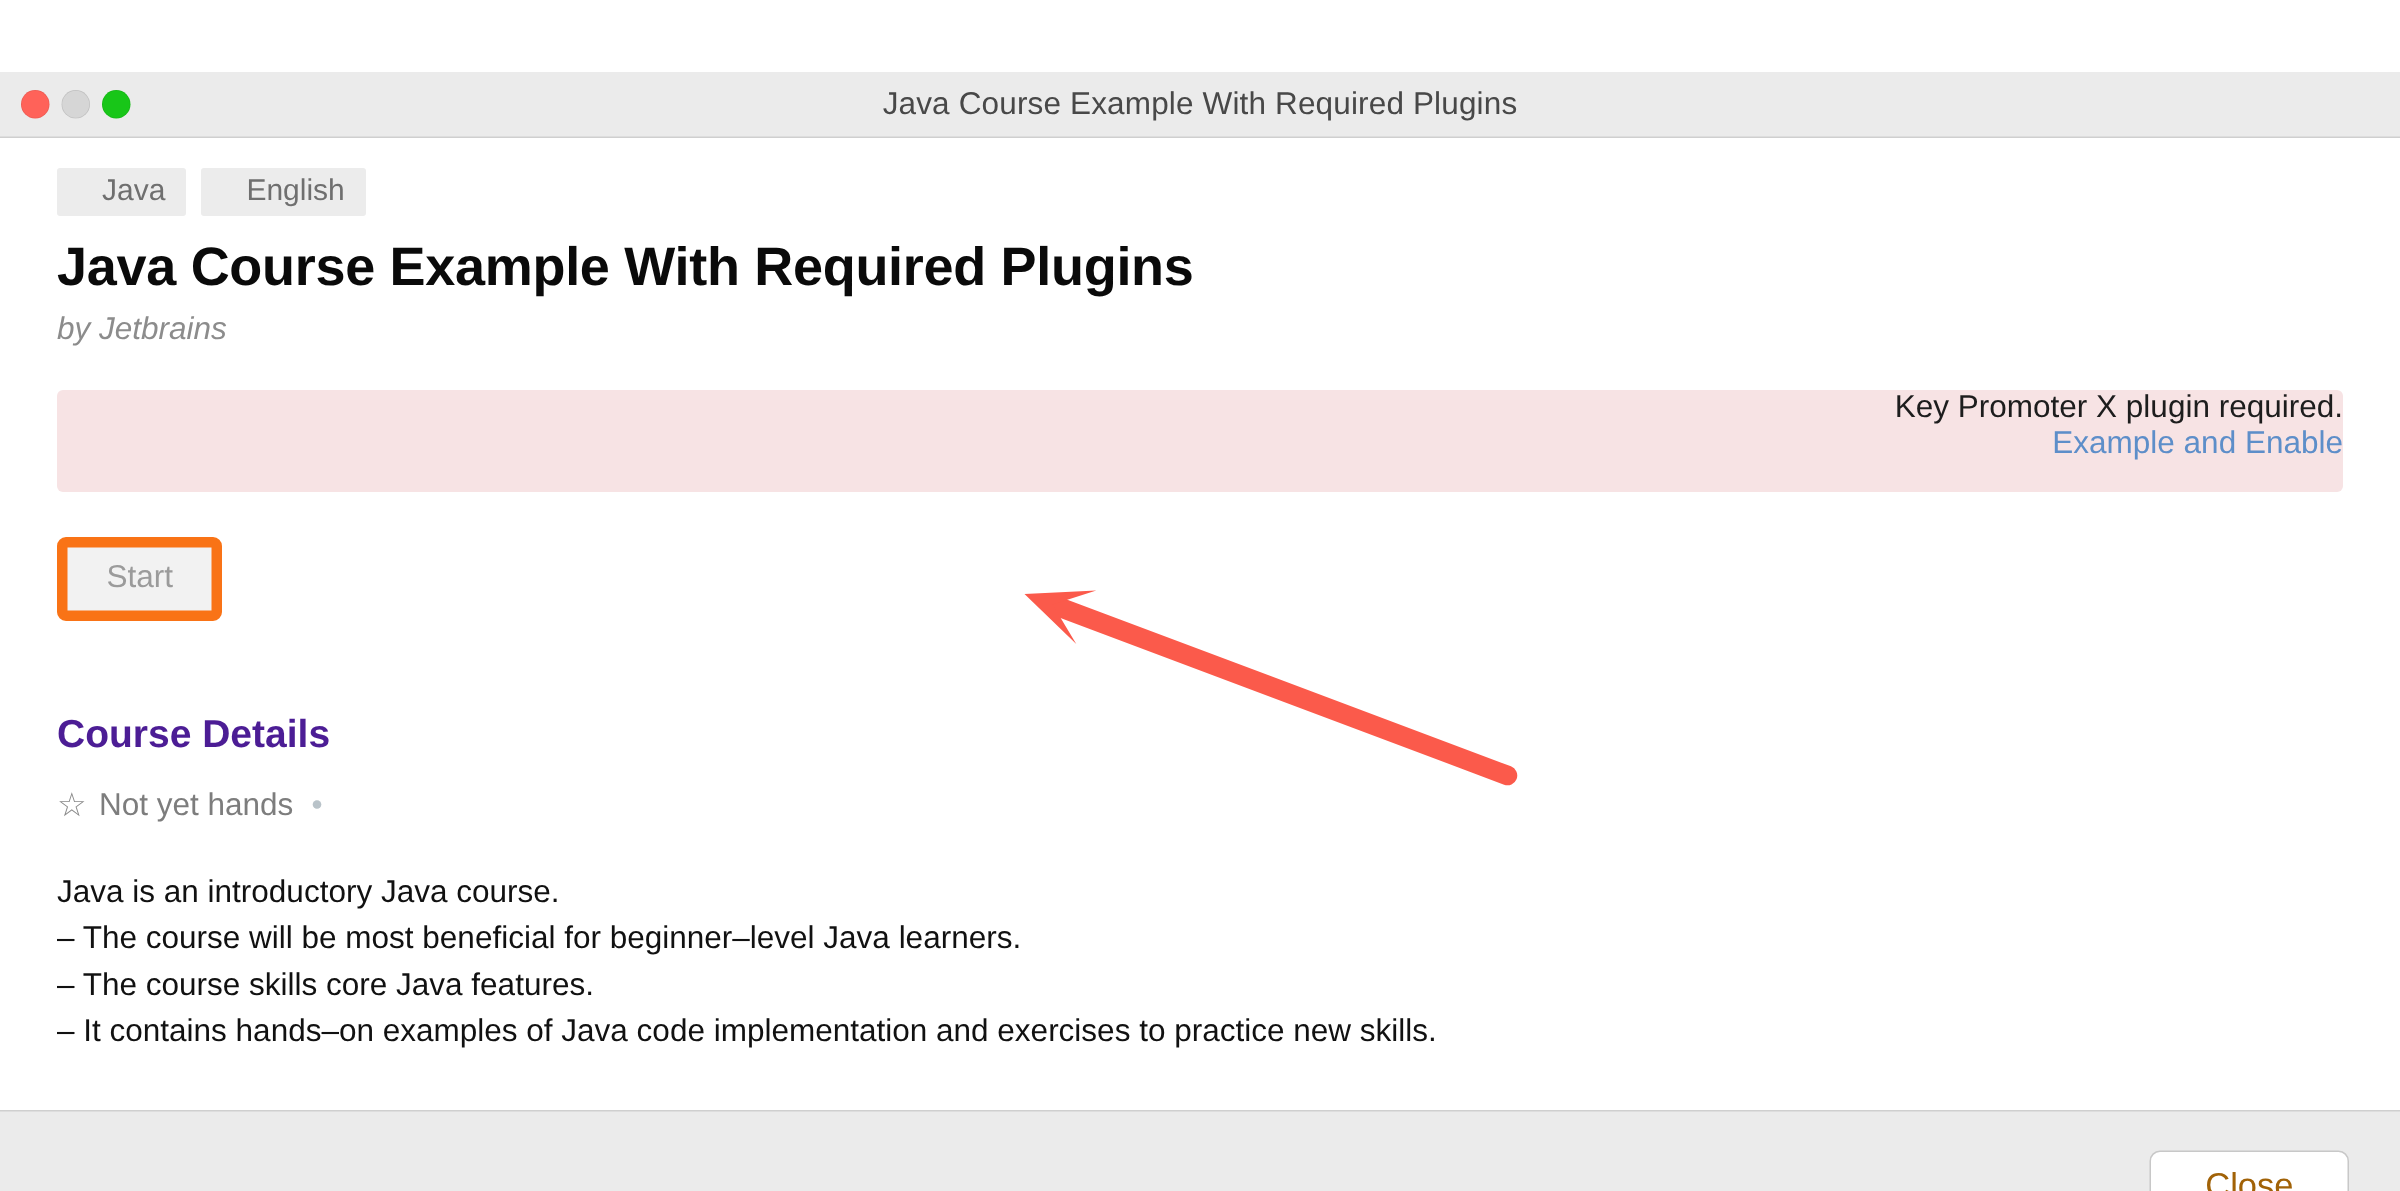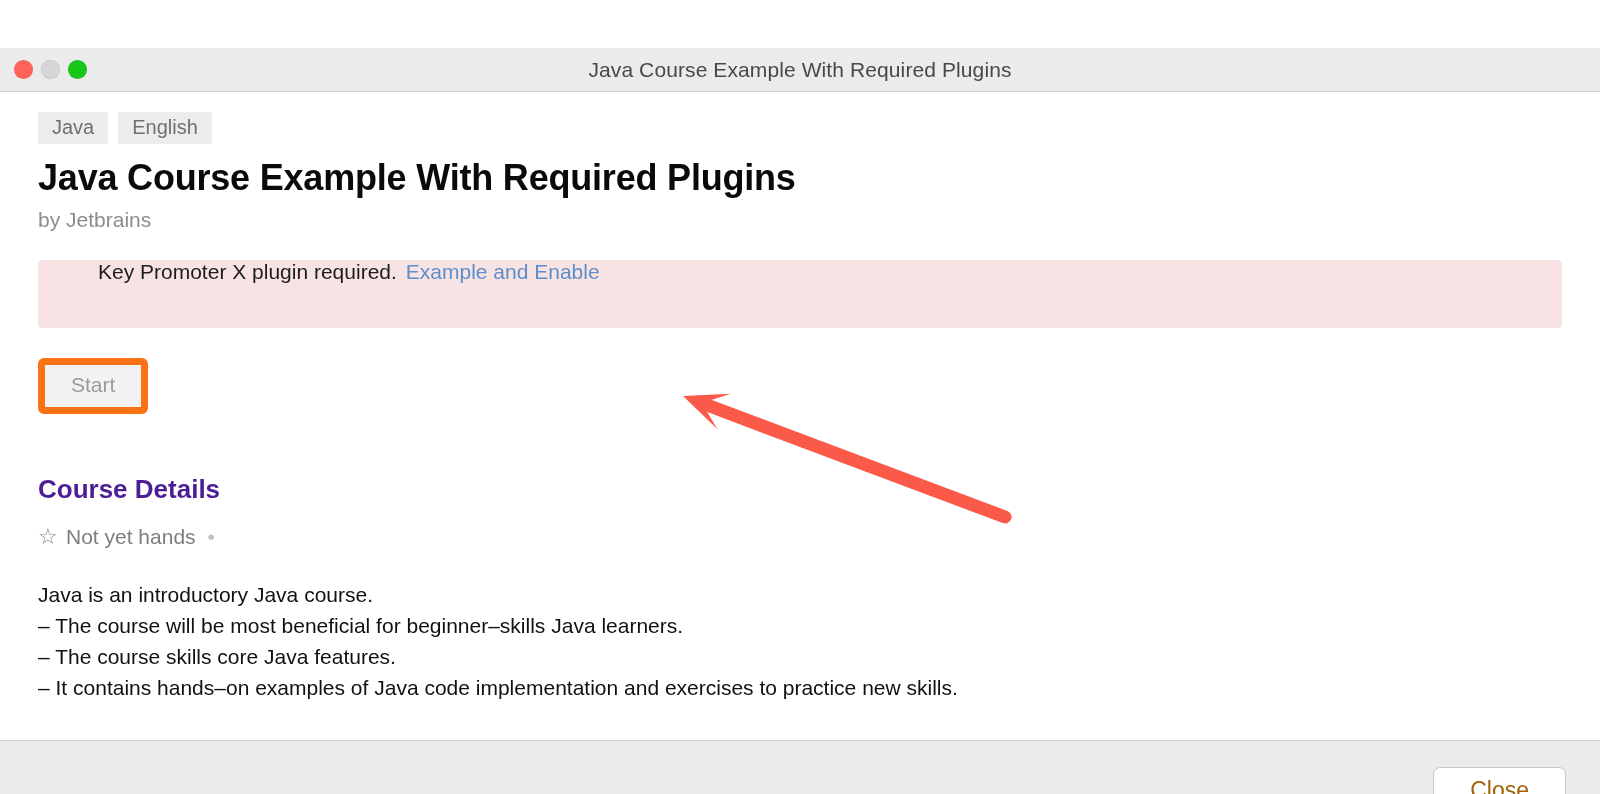--- a/index.html
+++ b/index.html
@@ -73,50 +73,52 @@
 
   .tags {
     display: flex;
     gap: 10px;
     padding: 20px 0 0 38px;
   }
   .tag {
     background: #ececec;
     color: #6f6f6f;
     font-size: 20px;
-    padding: 5px 14px 7px 14px;
+    padding: 5px 14px 7px 30px;
     line-height: 1.0;
     border-radius: 2px;
     white-space: nowrap;
   }
 
   .course-title {
     margin: 14px 0 0 38px;
     font-size: 36px;
     font-weight: bold;
     color: #0a0a0a;
     letter-spacing: -0.2px;
     line-height: 1.1;
   }
   .course-author {
     margin: 10px 0 0 38px;
     font-size: 21px;
     color: #8c8c8c;
+    font-style: italic;
   }
 
   .plugin-banner {
     position: relative;
     margin: 28px 38px 0 38px;
     height: 68px;
     background: #f7e3e4;
     border-radius: 4px;
     display: flex;
-    align-items: flex-start;
-    padding-left: 60px;
+    align-items: flex-end;
+    padding-left: 42px;
     box-sizing: border-box;
+    flex-direction: column;
   }
   .plugin-banner-text {
     font-size: 21px;
     color: #1d1d1d;
     white-space: nowrap;
   }
   .plugin-banner-link {
     font-size: 21px;
     color: #5d8ec9;
     margin-left: 9px;
@@ -247,21 +249,21 @@
     <h2 class="section-title">Course Details</h2>
 
     <div class="rating-row">
       <span class="star-icon">☆</span>
       <span class="rating-text">Not yet hands</span>
       <span class="rating-dot">•</span>
     </div>
 
     <div class="description">
       <div class="line">Java is an introductory Java course.</div>
-      <div class="line">– The course will be most beneficial for beginner–skills Java learners.</div>
+      <div class="line">– The course will be most beneficial for beginner–level Java learners.</div>
       <div class="line">– The course skills core Java features.</div>
       <div class="line">– It contains hands–on examples of Java code implementation and exercises to practice new skills.</div>
     </div>
 
     <svg class="arrow-overlay" viewBox="0 0 1600 751">
       <g>
         <line id="arrow-line" x1="1005" y1="425" x2="701.7218004013591" y2="311.0352107098275" stroke="#fb5a4b" stroke-width="13" stroke-linecap="round"></line>
         <polygon id="arrow-head" points="683,304 730.8714110573261,301.69175318032933 701.7218004013591,311.0352107098275 717.5045107086538,337.2631739429115" fill="#fb5a4b"></polygon>
       </g>
     </svg>

